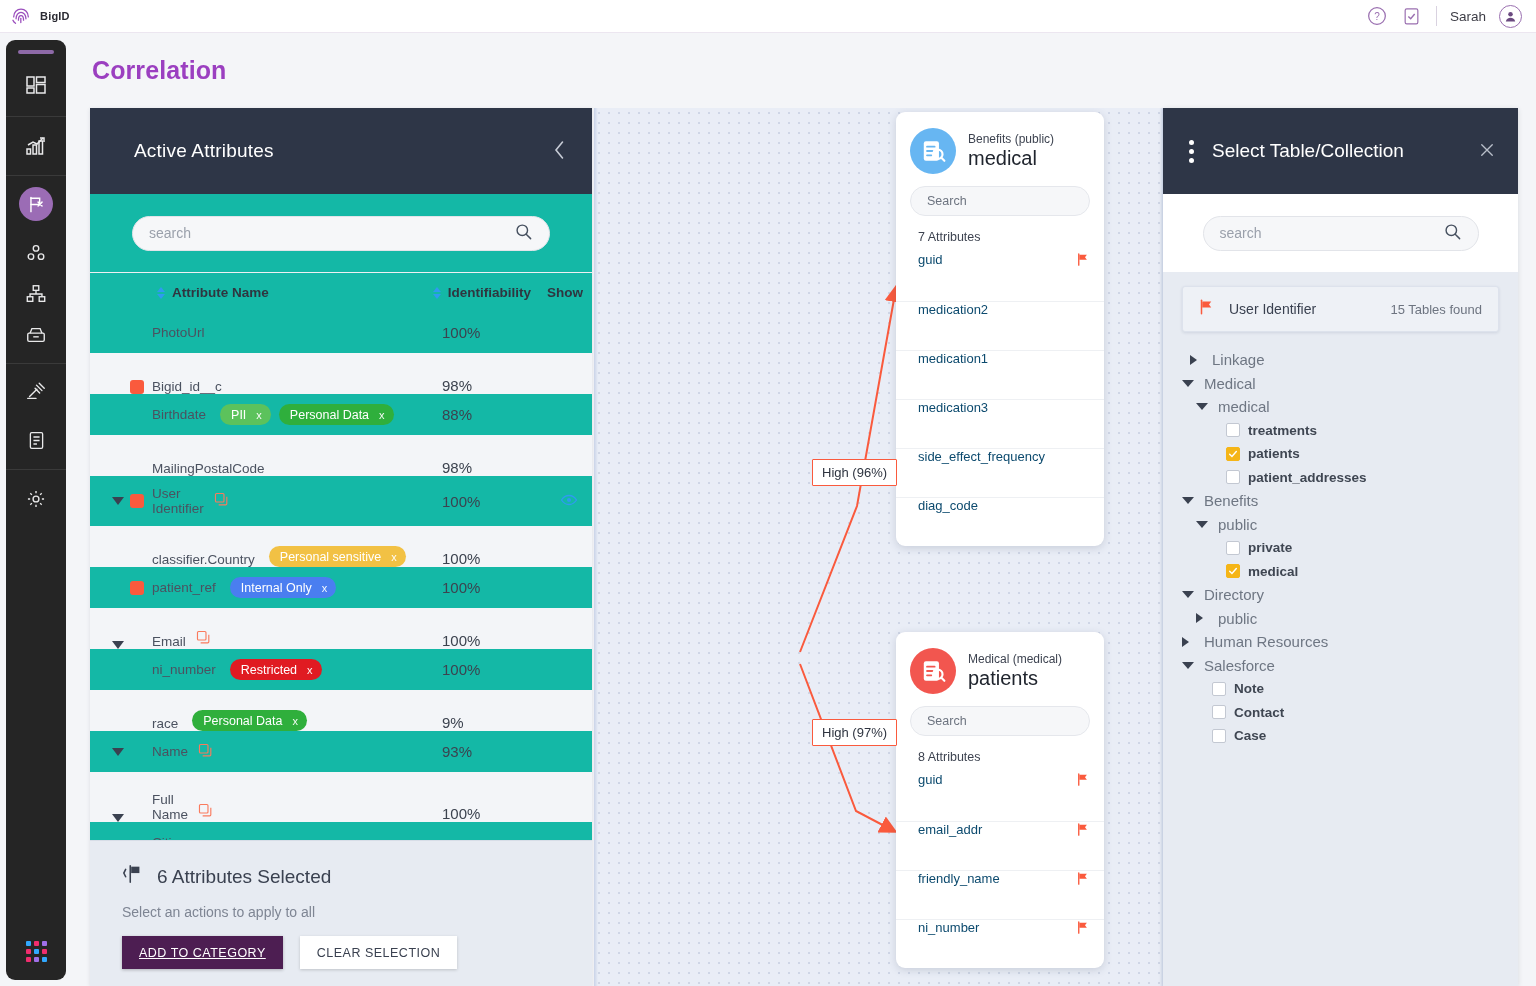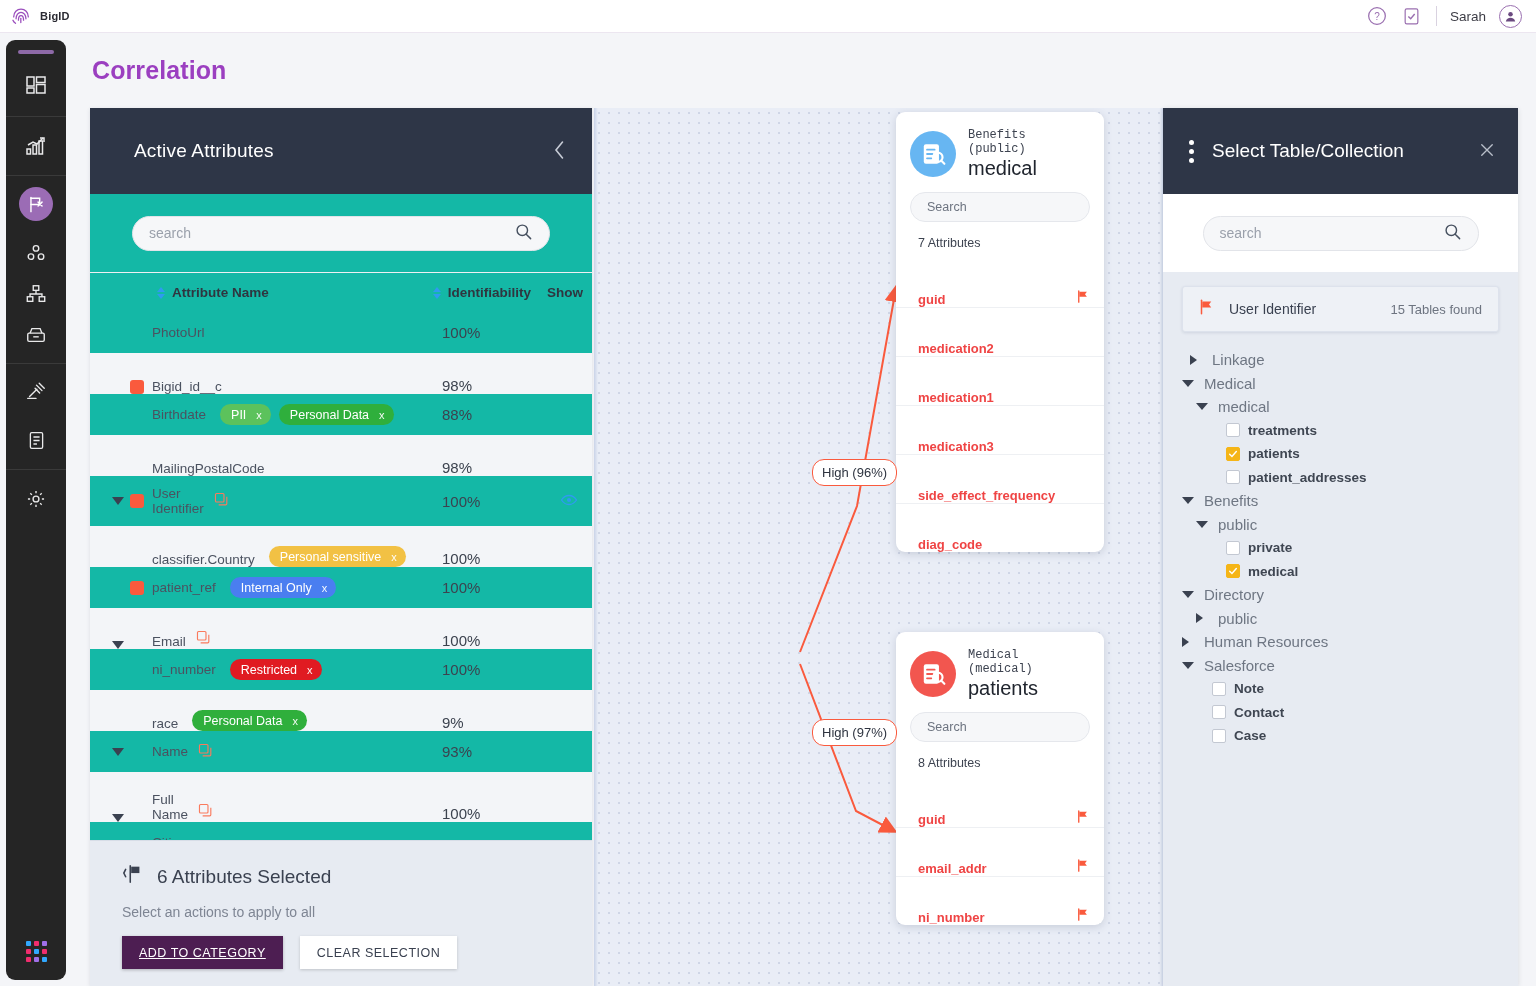--- a/index.html
+++ b/index.html
@@ -143,37 +143,37 @@
   }
   .canvas-edge-l { position:absolute; left:0; top:0; width:4px; height:100%; background: linear-gradient(to right,#c9d3e8,rgba(201,211,232,0)); }
   .canvas-edge-r { position:absolute; right:0; top:0; width:4px; height:100%; background: linear-gradient(to left,#c9d3e8,rgba(201,211,232,0)); }
 
   .node-card {
     position:absolute; background:#fff; border-radius: 9px;
     box-shadow: 0 2px 8px rgba(50,60,90,.18); overflow:hidden;
   }
   .card-head { display:flex; align-items:center; gap: 12px; padding: 16px 14px 10px 14px; }
   .card-badge { width: 46px; height: 46px; border-radius:50%; display:flex; align-items:center; justify-content:center; flex:none; }
-  .card-sub { font-size: 12px; color: #3d4350; font-family: Liberation Mono, monospace; }
+  .card-sub { font-size: 12px; color: #3d4350; }
   .card-title { font-size: 20px; color:#20252e; font-weight: 500; margin-top:1px; }
   .card-search {
     margin: 2px 14px 0 14px; height: 30px; border-radius: 16px; background:#f6f7f9;
     border:1px solid #e5e7ec; display:flex; align-items:center; padding-left: 16px;
     font-size: 12.5px; color:#6d7480;
   }
   .attr-count { padding: 14px 0 8px 22px; font-size: 12.5px; color:#3d4350; }
   .card-item {
-    height: 49px; display:flex; align-items:flex-end; padding: 0 14px 0 22px;
-    font-size: 13px; color:#ef4444; border-top: 1px solid #eef0f3; font-weight: bold;
+    height: 49px; display:flex; align-items:flex-start; padding: 0 14px 0 22px;
+    font-size: 13px; color:#0c4a6e; border-top: 1px solid #eef0f3;
   }
   .card-item:first-of-type { border-top: none; }
   .card-item .flag { margin-left:auto; }
 
   .edge-label {
-    position:absolute; background:#fff; border:1.5px solid #fa5a3d; border-radius: 12px;
+    position:absolute; background:#fff; border:1.5px solid #fa5a3d; border-radius: 1px;
     height: 27px; display:flex; align-items:center; padding: 0 9px;
     font-size: 13px; color:#2e3440; z-index: 5;
   }
 
   
   .right-panel {
     position:absolute; left: 1163px; top: 108px; width: 355px; height: 878px;
     background:#fff; box-shadow: 0 1px 5px rgba(40,50,70,.14); overflow:hidden;
   }
   .rp-head { height: 86px; background:#2e3647; display:flex; align-items:center; padding: 0 22px 0 26px; }
@@ -656,20 +656,27 @@
               </svg></span>
           </div>
           <div class="card-item">
             <span>email_addr</span>
             <span class="flag"><svg width="15" height="15" viewBox="0 0 24 24">
                 <path d="M6 3v18" stroke="#fa5a3d" stroke-width="2.2" stroke-linecap="round" fill="none"></path>
                 <path d="M7 4.5h12l-3 4 3 4H7z" fill="#fa5a3d"></path>
               </svg></span>
           </div>
           <div class="card-item">
+            <span>friendly_name</span>
+            <span class="flag"><svg width="15" height="15" viewBox="0 0 24 24">
+                <path d="M6 3v18" stroke="#fa5a3d" stroke-width="2.2" stroke-linecap="round" fill="none"></path>
+                <path d="M7 4.5h12l-3 4 3 4H7z" fill="#fa5a3d"></path>
+              </svg></span>
+          </div>
+          <div class="card-item">
             <span>ni_number</span>
             <span class="flag"><svg width="15" height="15" viewBox="0 0 24 24">
                 <path d="M6 3v18" stroke="#fa5a3d" stroke-width="2.2" stroke-linecap="round" fill="none"></path>
                 <path d="M7 4.5h12l-3 4 3 4H7z" fill="#fa5a3d"></path>
               </svg></span>
           </div>
         </div>
     </div>
   </div>
 

